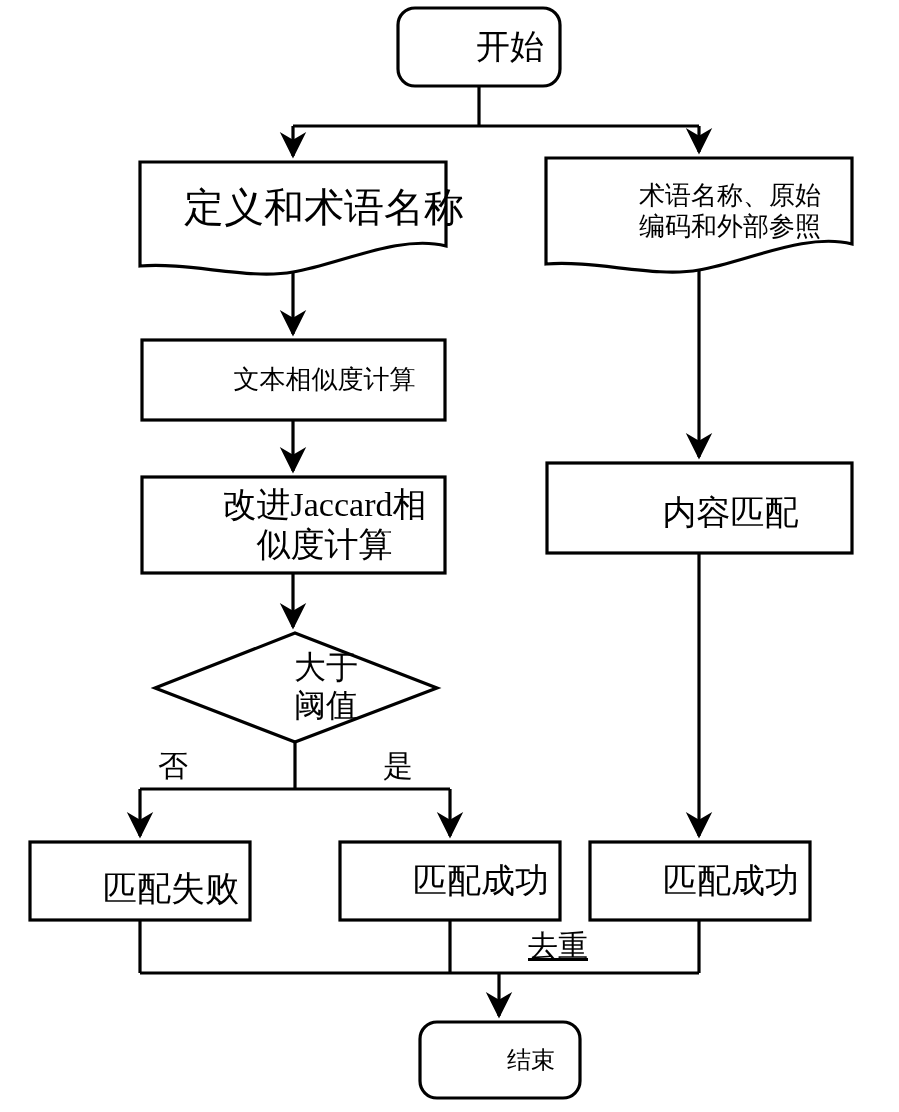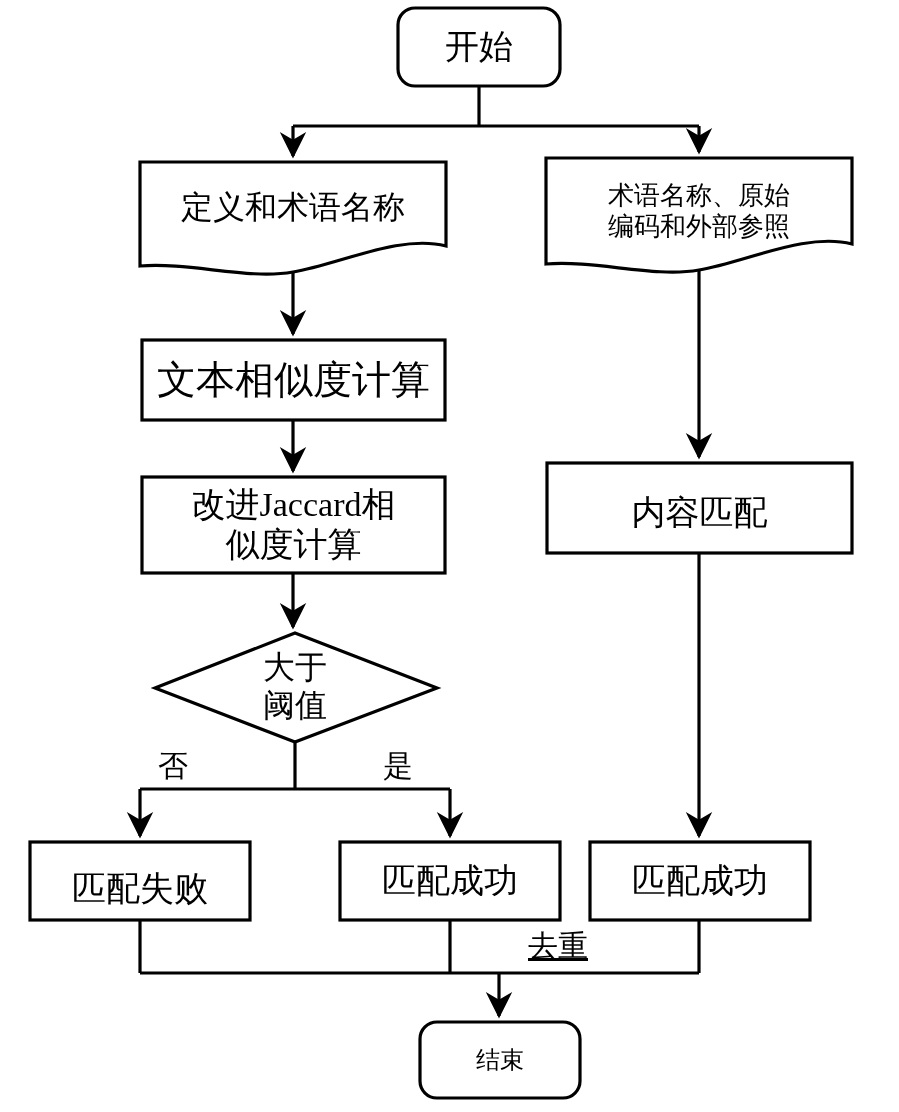--- a/index.html
+++ b/index.html
@@ -29,33 +29,34 @@
     position: absolute;
     display: flex;
     align-items: center;
     justify-content: center;
     text-align: center;
     color: #000000;
     line-height: 1.18;
     white-space: pre-line;
     pointer-events: none;
     font-family: "Liberation Serif", "DejaVu Serif", serif;
+    margin-left: 31px;
   }
   .edge-label {
     position: absolute;
     color: #000000;
     font-size: 30px;
     line-height: 1;
     font-family: "Liberation Serif", "DejaVu Serif", serif;
     white-space: nowrap;
   }
   .lbl-start   { left: 398px; top: 8px;    width: 162px; height: 78px;  font-size: 34px; }
-  .lbl-doc1    { left: 140px; top: 162px;  width: 306px; height: 92px;  font-size: 32px; }
+  .lbl-doc1    { left: 140px; top: 162px;  width: 306px; height: 92px;  font-size: 40px; }
   .lbl-doc2    { left: 546px; top: 158px;  width: 306px; height: 108px; font-size: 26px; }
-  .lbl-text    { left: 142px; top: 340px;  width: 303px; height: 80px;  font-size: 39px; }
+  .lbl-text    { left: 142px; top: 340px;  width: 303px; height: 80px;  font-size: 26px; }
   .lbl-jaccard { left: 142px; top: 477px;  width: 303px; height: 96px;  font-size: 34px; }
   .lbl-diamond { left: 195px; top: 645px;  width: 200px; height: 84px;  font-size: 32px; }
   .lbl-fail    { left: 30px;  top: 842px;  width: 220px; height: 95px;  font-size: 34px; }
   .lbl-ok1     { left: 340px; top: 842px;  width: 220px; height: 78px;  font-size: 34px; }
   .lbl-ok2     { left: 590px; top: 842px;  width: 220px; height: 78px;  font-size: 34px; }
   .lbl-content { left: 547px; top: 463px;  width: 305px; height: 100px;  font-size: 34px; }
   .lbl-end     { left: 420px; top: 1022px; width: 160px; height: 76px;  font-size: 24px; }
 
   .lbl-no   { left: 158px; top: 751px; }
   .lbl-yes  { left: 383px; top: 751px; }

